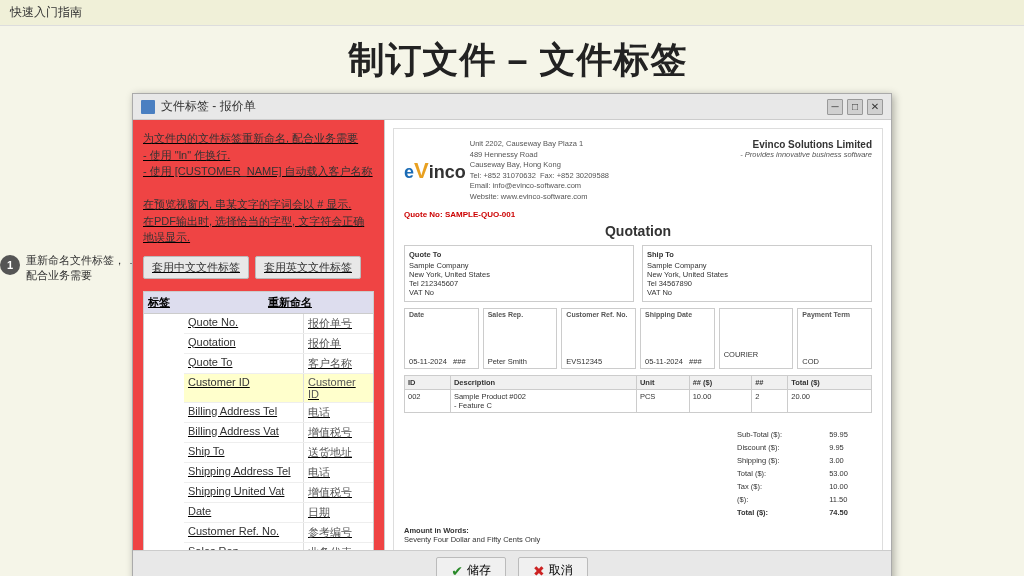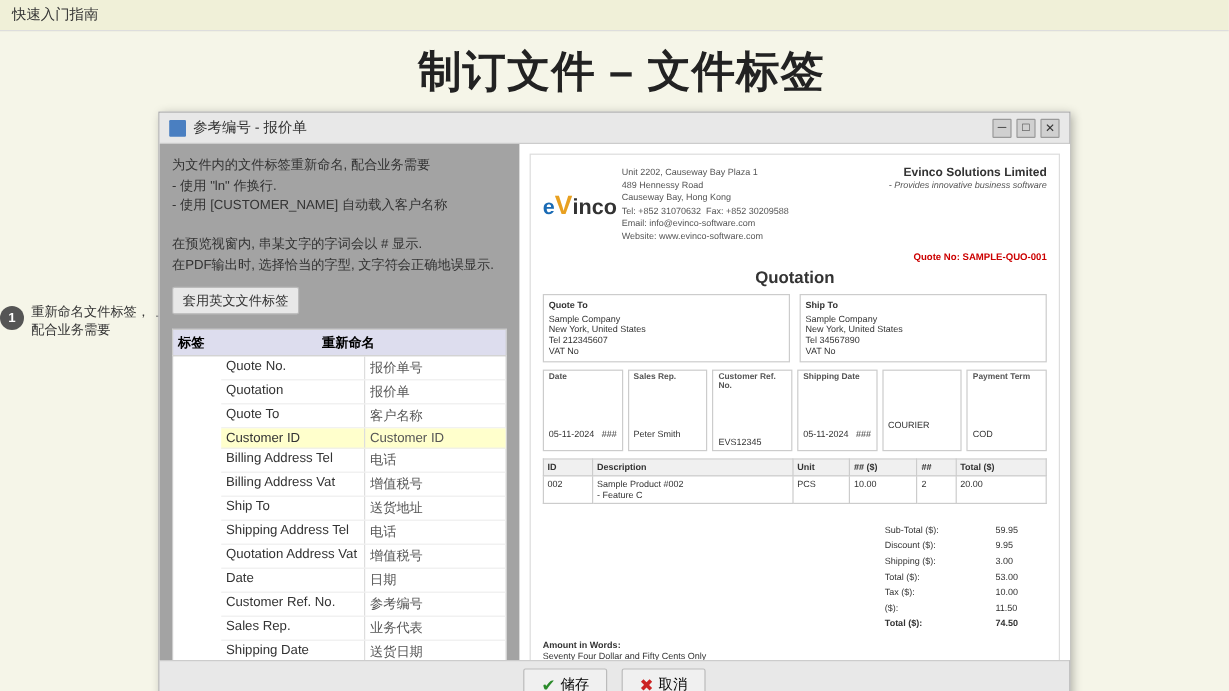--- a/index.html
+++ b/index.html
@@ -86,25 +86,26 @@
       color: #333;
     }
 
     .dialog-body {
       display: flex;
       height: 430px;
     }
 
     
     .left-panel {
-      width: 300px;
-      background: #a3a3a3;
+      width: 252px;
+      background: #ef4444;
       border-right: 1px solid #ccc;
       padding: 10px;
       overflow-y: auto;
+      text-decoration: underline;
     }
 
     .instructions {
       font-size: 11px;
       color: #333;
       margin-bottom: 10px;
       line-height: 1.5;
     }
 
     .btn-row {
@@ -216,21 +217,20 @@
       color: #333;
     }
 
     .inv-tagline {
       font-size: 7.5px;
       color: #555;
       font-style: italic;
     }
 
     .quote-no-row {
-      text-align: right;
       font-size: 8px;
       color: #c00;
       font-weight: bold;
       margin-bottom: 4px;
     }
 
     .inv-title {
       text-align: center;
       font-size: 14px;
       font-weight: bold;
@@ -414,41 +414,42 @@
   <div class="annotation">
     <div class="annotation-num">1</div>
     <div class="annotation-text">重新命名文件标签，配合业务需要</div>
   </div>
   <div class="annotation-line"></div>
 
   <div class="dialog">
 
     <div class="dialog-titlebar">
       <span class="dialog-icon"></span>
-      <span class="dialog-title-text">参考编号 - 报价单</span>
+      <span class="dialog-title-text">文件标签 - 报价单</span>
       <div class="window-controls">
         <div class="win-btn">─</div>
         <div class="win-btn">□</div>
         <div class="win-btn">✕</div>
       </div>
     </div>
 
     <div class="dialog-body">
 
       <div class="left-panel">
         <div class="instructions">
           <span>为文件内的文件标签重新命名, 配合业务需要</span><br>
           <span>- 使用 "ln" 作换行.</span><br>
           <span>- 使用 [CUSTOMER_NAME] 自动载入客户名称</span>
           <br><br>
           <span>在预览视窗内, 串某文字的字词会以 # 显示.</span><br>
           <span>在PDF输出时, 选择恰当的字型, 文字符会正确地误显示.</span>
         </div>
 
         <div class="btn-row">
+          <button class="btn-cn">套用中文文件标签</button>
           <button class="btn-en">套用英文文件标签</button>
         </div>
 
         <div class="table-header">
           <div class="col-label">标签</div>
           <div class="col-rename">重新命名</div>
         </div>
 
         <div class="tags-table" id="tags-table">
         <div class="tag-row">
@@ -477,21 +478,21 @@
             </div>
             <div class="tag-row">
               <div class="col-label">Ship To</div>
               <div class="col-rename">送货地址</div>
             </div>
             <div class="tag-row">
               <div class="col-label">Shipping Address Tel</div>
               <div class="col-rename">电话</div>
             </div>
             <div class="tag-row">
-              <div class="col-label">Quotation Address Vat</div>
+              <div class="col-label">Shipping United Vat</div>
               <div class="col-rename">增值税号</div>
             </div>
             <div class="tag-row">
               <div class="col-label">Date</div>
               <div class="col-rename">日期</div>
             </div>
             <div class="tag-row">
               <div class="col-label">Customer Ref. No.</div>
               <div class="col-rename">参考编号</div>
             </div>

